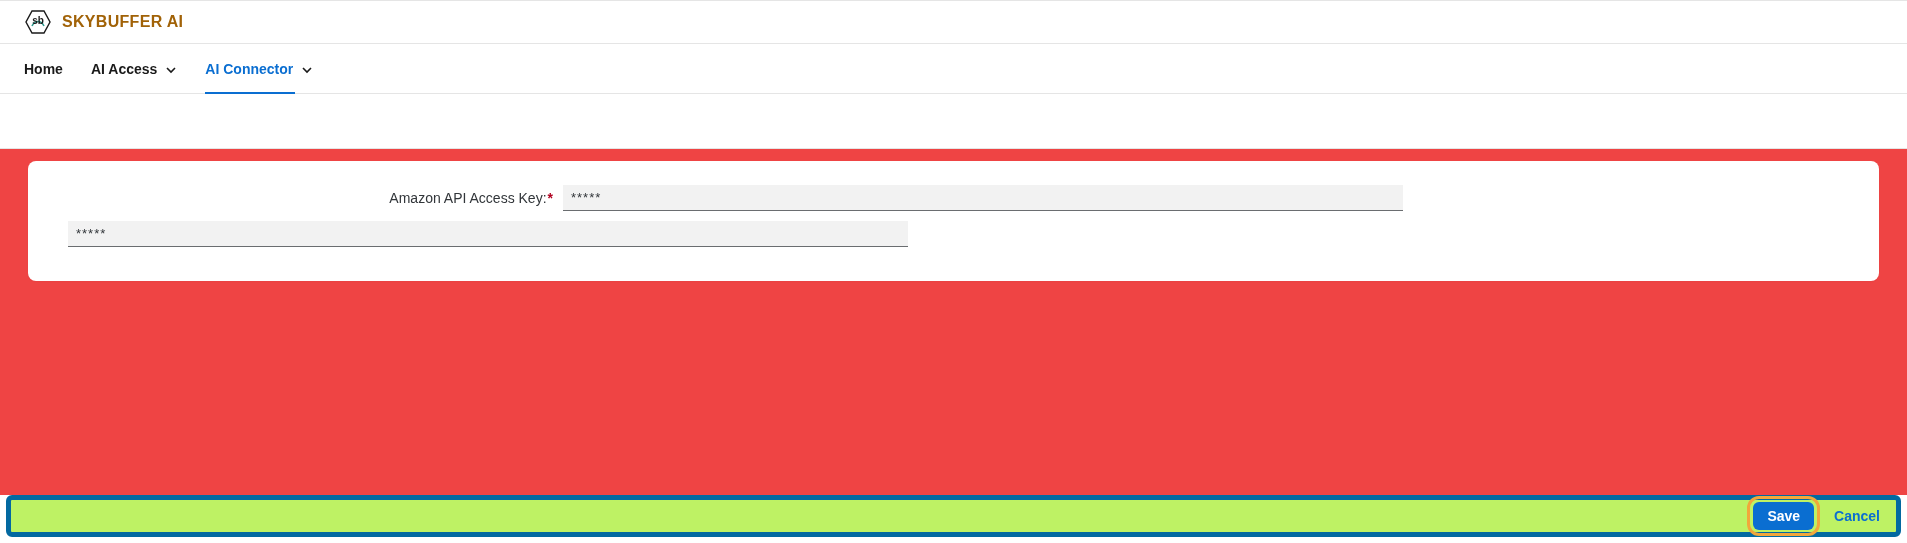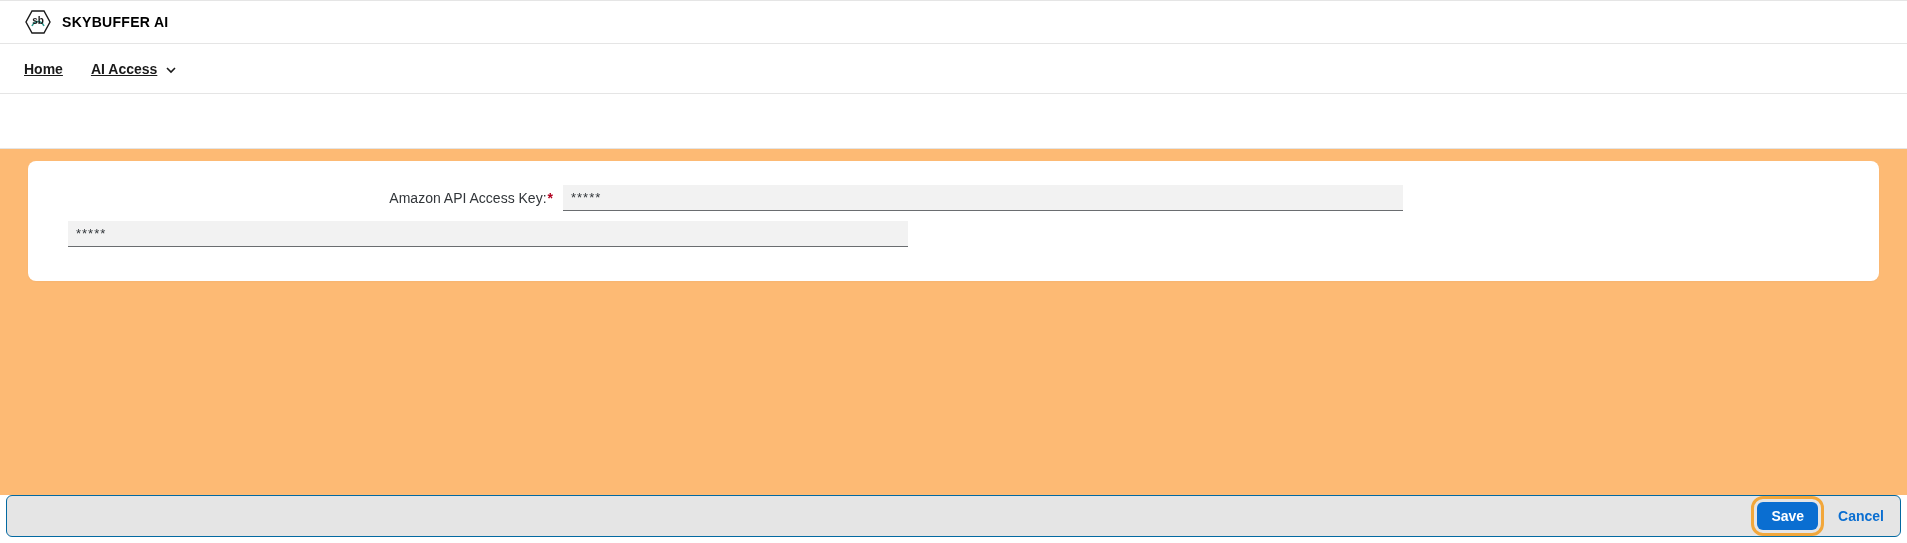--- a/index.html
+++ b/index.html
@@ -27,43 +27,42 @@
     }
     .logo {
       width: 28px;
       height: 28px;
       display: flex;
       align-items: center;
       justify-content: center;
     }
     .app-title {
       font-weight: 700;
-      font-size: 14px;
+      font-size: 16px;
       letter-spacing: 0.3px;
-      color: #000000;
+      color: #a16207;
     }
     .nav {
       height: 50px;
       display: flex;
       align-items: center;
       padding: 0 24px;
       gap: 28px;
       border-bottom: 1px solid #e5e5e5;
     }
     .nav-item {
       display: flex;
       align-items: center;
       gap: 8px;
       height: 50px;
       cursor: pointer;
       font-weight: 600;
       font-size: 14px;
       color: #1a1a1a;
       position: relative;
-      text-decoration: underline;
     }
     .nav-item.active {
       color: #0a6ed1;
     }
     .nav-item.active::after {
       content: "";
       position: absolute;
       left: 0;
       right: 18px;
       bottom: 0;
@@ -74,21 +73,21 @@
       width: 12px;
       height: 12px;
       display: inline-block;
     }
     .subheader {
       height: 55px;
       background: #fff;
       border-bottom: 1px solid #e5e5e5;
     }
     .content-area {
-      background: #fdba74;
+      background: #ef4444;
       height: calc(543px - 44px - 50px - 55px - 48px);
       padding: 12px 28px;
     }
     .card {
       background: #fff;
       border-radius: 8px;
       padding: 24px 40px 24px 40px;
       box-shadow: 0 1px 2px rgba(0,0,0,0.03);
     }
     .form-row {
@@ -121,22 +120,22 @@
       color: #32363a;
       letter-spacing: 1px;
       outline: none;
     }
     .footer {
       position: absolute;
       left: 6px;
       right: 6px;
       bottom: 6px;
       height: 42px;
-      background: #e5e5e5;
-      border: 1px solid #0369a1;
+      background: #bef264;
+      border: 5px solid #0369a1;
       border-radius: 6px;
       display: flex;
       align-items: center;
       justify-content: flex-end;
       padding: 0 12px;
       gap: 10px;
     }
     .btn-primary {
       background: #0a6ed1;
       color: #fff;
@@ -184,20 +183,28 @@
     <span>Home</span>
   </div>
   <div class="nav-item">
     <span>AI Access</span>
     <span class="chev">
       <svg width="12" height="12" viewBox="0 0 12 12">
           <path d="M2 4 L6 8 L10 4" fill="none" stroke="#1a1a1a" stroke-width="1.6"></path>
         </svg>
     </span>
   </div>
+  <div class="nav-item active">
+    <span>AI Connector</span>
+    <span class="chev">
+      <svg width="12" height="12" viewBox="0 0 12 12">
+          <path d="M2 4 L6 8 L10 4" fill="none" stroke="#1a1a1a" stroke-width="1.6"></path>
+        </svg>
+    </span>
+  </div>
 </div>
 
 <div class="subheader"></div>
 
 <div class="content-area">
   <div class="card">
 
     <div class="form-row">
       <span class="form-label">
         <span>Amazon API Access Key:</span><span class="req">*</span>

